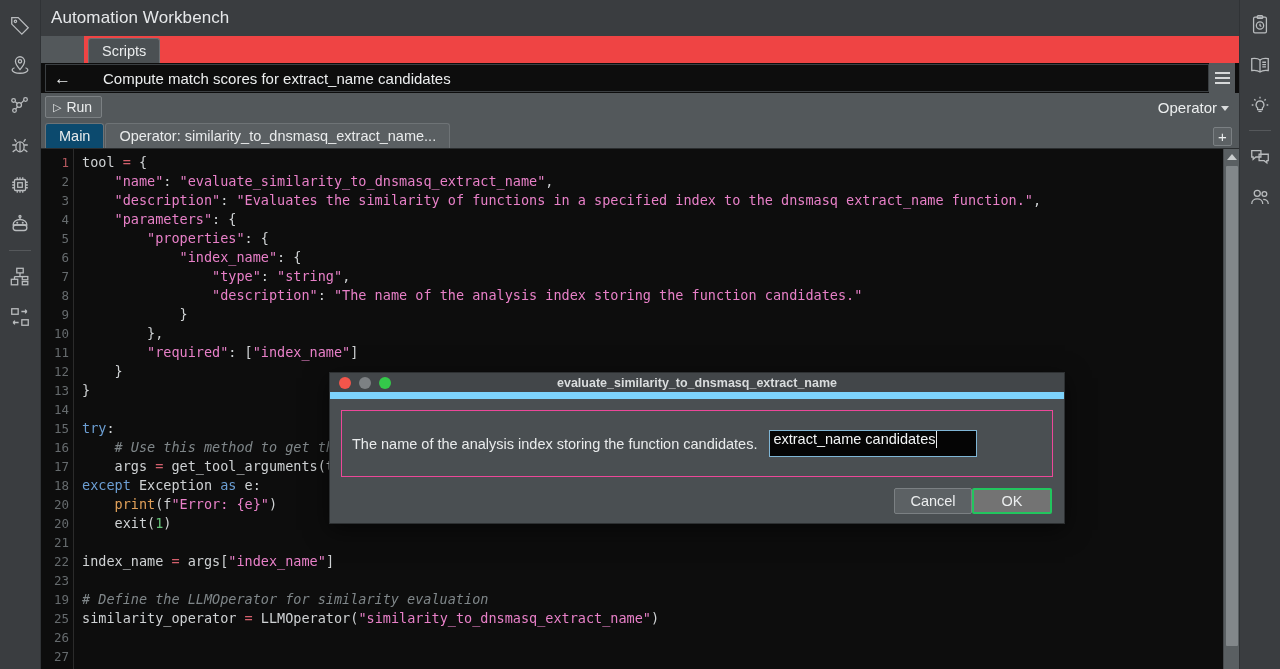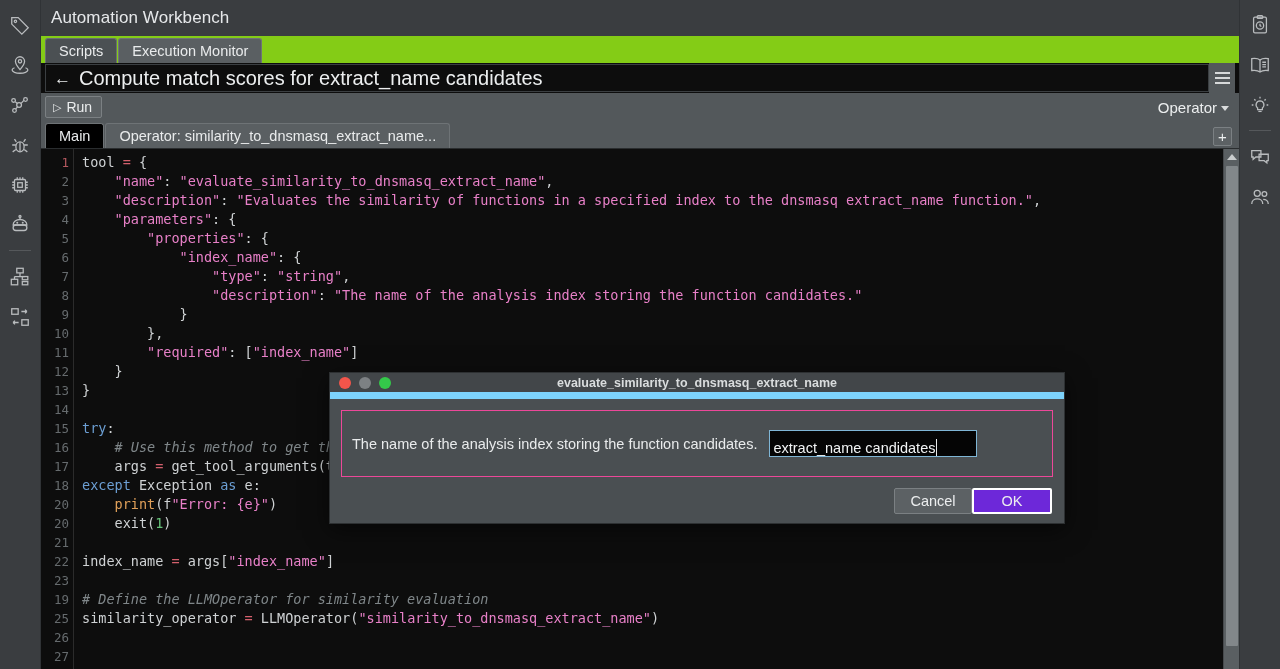--- a/index.html
+++ b/index.html
@@ -54,23 +54,24 @@
     padding-left: 10px;
     background: #3a3d40;
   }
   .app-title {
     font-size: 17px; color: #e6e8ea; letter-spacing: .1px;
   }
 
   
   .toptabs {
     height: 27px; flex: 0 0 27px;
-    background: #84cc16;
+    background: #ef4444;
     display: flex; align-items: flex-end;
     padding-left: 4px;
+    margin-left: 43px;
   }
   .toptab {
     height: 25px;
     padding: 0 13px;
     display: flex; align-items: center;
     font-size: 14.5px;
     color: #e9ebec;
     background: #5a5f62;
     border: 1px solid #6e7376;
     border-bottom: none;
@@ -89,21 +90,21 @@
   .scriptbar-inner {
     flex: 1 1 auto; height: 28px;
     display: flex; align-items: center;
     background: #0d0d0d;
     border: 1px solid #3b3f42;
     padding-left: 8px;
   }
   .back-arrow {
     font-size: 17px; color: #e9ebec; margin-right: 8px; line-height: 1;
   }
-  .script-name { font-size: 20px; color: #eceeef; }
+  .script-name { font-size: 15px; color: #eceeef; margin-left: 24px; }
   .hamburger {
     width: 26px; height: 30px; flex: 0 0 26px;
     display: flex; flex-direction: column; align-items: center; justify-content: center;
     gap: 3px; background: #53585b;
   }
   .hamburger i { display: block; width: 15px; height: 2px; background: #d7d9da; }
 
   
   .runbar {
     height: 28px; flex: 0 0 28px;
@@ -138,21 +139,21 @@
     padding-left: 4px; position: relative;
   }
   .edtab {
     height: 25px; padding: 0 13px;
     display: flex; align-items: center;
     font-size: 14.5px; color: #e9ebec;
     background: #5a5f62; border: 1px solid #6e7376; border-bottom: none;
     border-radius: 3px 3px 0 0; margin-right: 1px;
     max-width: 390px; white-space: nowrap; overflow: hidden;
   }
-  .edtab.active { background: #000000; }
+  .edtab.active { background: #0c4a6e; }
   .plus-btn {
     position: absolute; right: 7px; bottom: 2px;
     width: 19px; height: 19px;
     background: #5c6164; border: 1px solid #7b8083; border-radius: 2px;
     display: flex; align-items: center; justify-content: center;
     font-size: 15px; color: #eceeef; line-height: 1;
   }
 
   
   .editor {
@@ -257,39 +258,39 @@
     font-size: 14.5px; color: #e9ebec;
     margin-right: 12px;
   }
   .field-input {
     width: 208px; height: 27px;
     background: #050505;
     border: 1px solid #7fb6d6;
     color: #f2f4f5;
     font-size: 14.5px;
     padding: 0 3px;
-    display: flex; align-items: flex-end;
+    display: flex; align-items: flex-start;
     position: relative;
   }
   .caret {
     width: 1px; height: 17px; background: #e9ebec; margin-left: 1px;
   }
   .modal-actions {
     height: 44px; flex: 0 0 44px;
     display: flex; align-items: center; justify-content: flex-end;
     padding-right: 12px;
   }
   .dlg-btn {
     height: 26px; min-width: 78px;
     display: flex; align-items: center; justify-content: center;
     font-size: 14.5px; color: #eceeef;
     background: #5c6164; border: 1px solid #7b8083; border-radius: 2px;
   }
   .dlg-btn.primary {
-    background: #6d28d9; border: 2px solid #ffffff; min-width: 80px;
+    background: #737373; border: 2px solid #22c55e; min-width: 80px;
   }
 </style>
 </head>
 <body>
 
 <div id="app">
 
   <div class="rail">
     <div class="rail-icon">
       <svg width="22" height="22" viewBox="0 0 24 24" fill="none" stroke="#b9bcbe" stroke-width="1.4">
@@ -356,21 +357,20 @@
   </div>
 
   <div class="center">
 
     <div class="titlebar">
       <span class="app-title">Automation Workbench</span>
     </div>
 
     <div class="toptabs">
       <div class="toptab active">Scripts</div>
-      <div class="toptab">Execution Monitor</div>
     </div>
 
     <div class="scriptbar">
       <div class="scriptbar-inner">
         <span class="back-arrow">←</span>
         <span class="script-name">Compute match scores for extract_name candidates</span>
       </div>
       <div class="hamburger">
         <i></i>
         <i></i>

